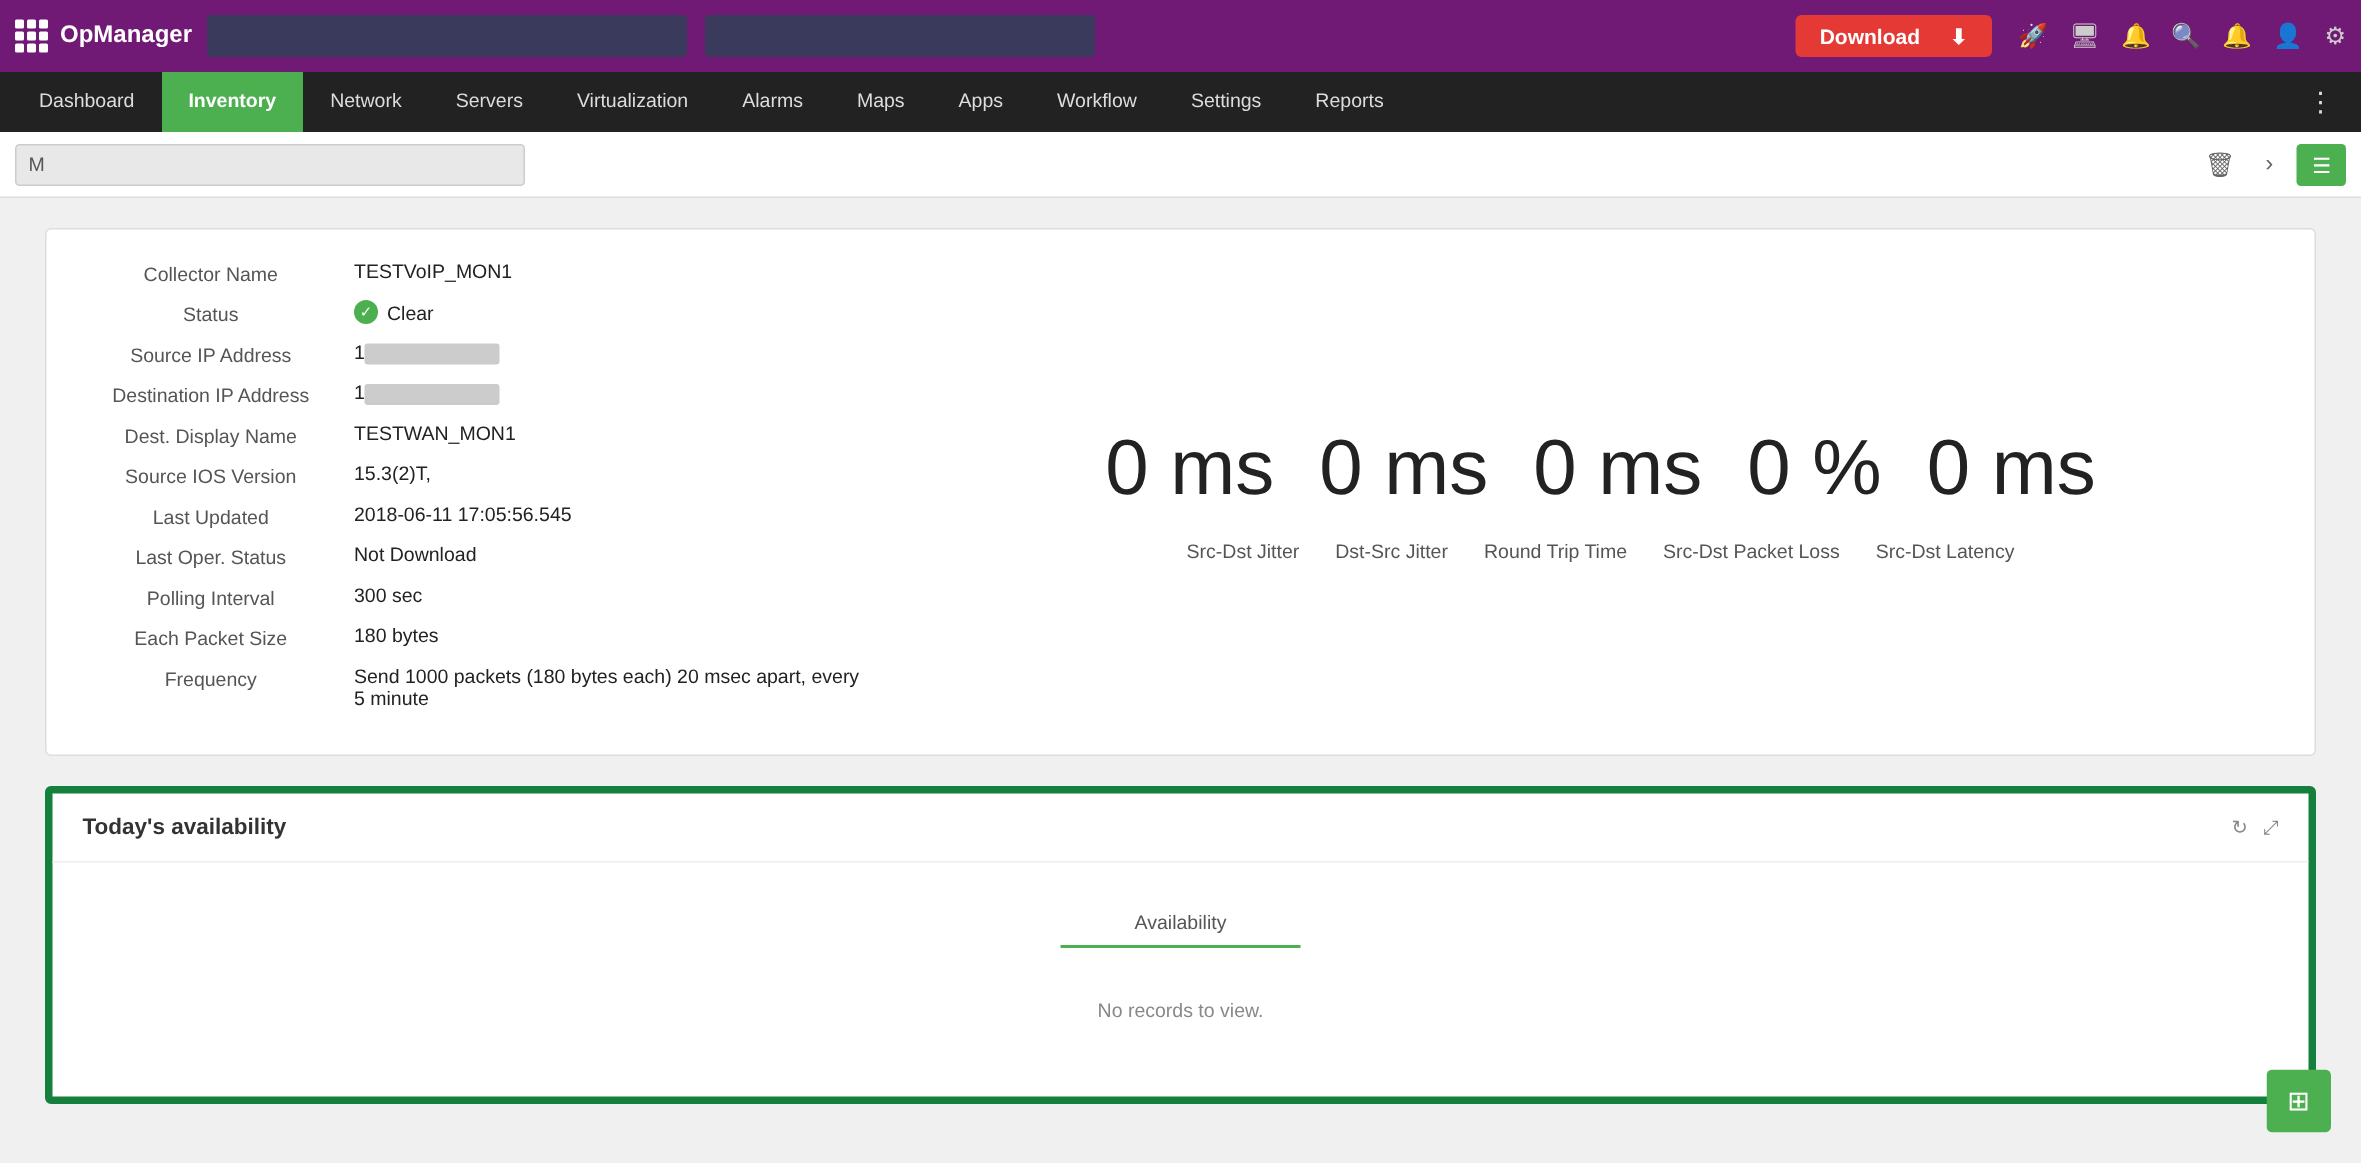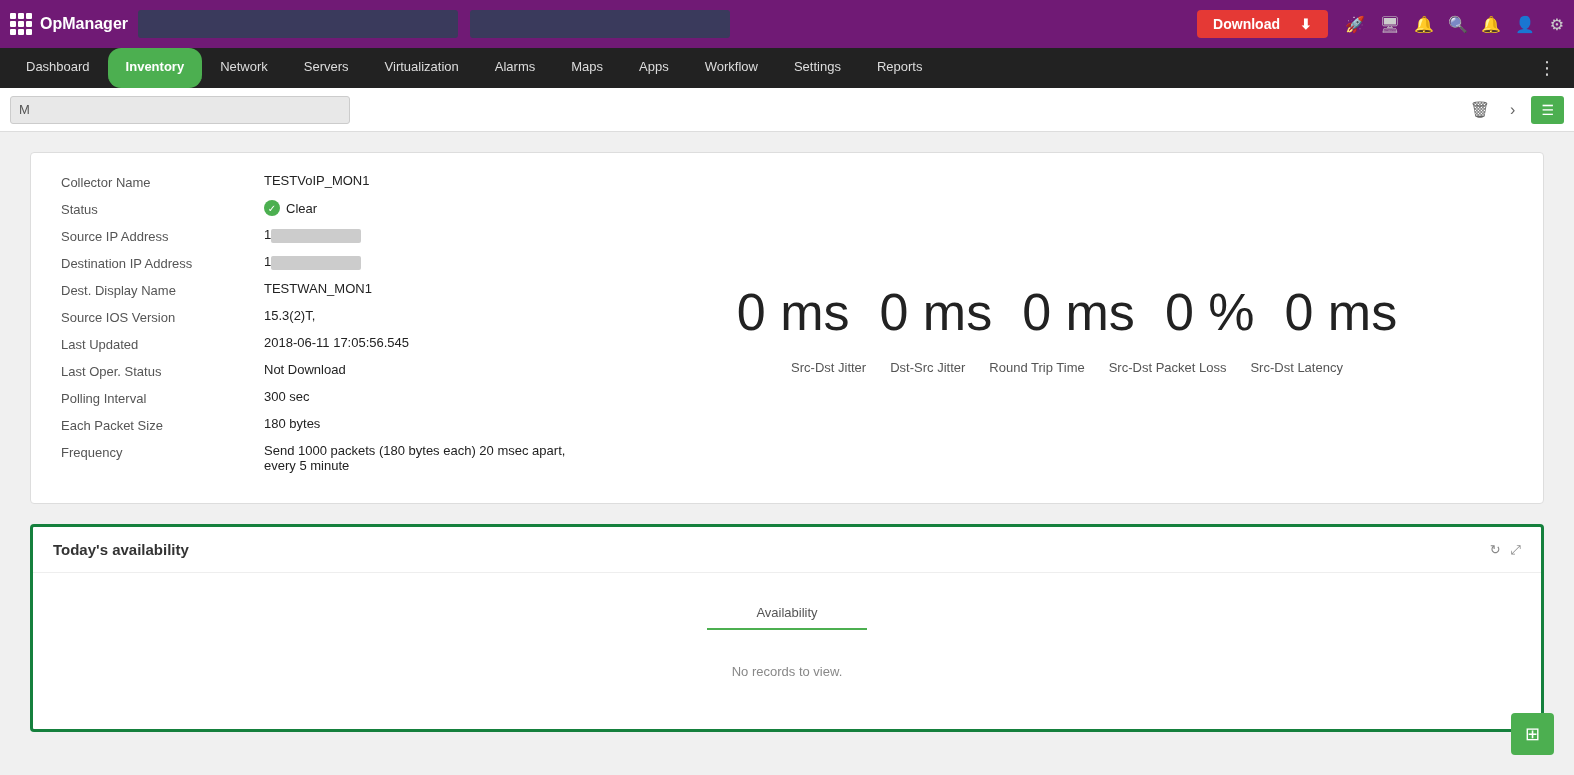--- a/index.html
+++ b/index.html
@@ -96,21 +96,20 @@
       cursor: pointer;
       white-space: nowrap;
       border-bottom: 3px solid transparent;
       height: 40px;
     }
     .nav-item.active {
       background: #4caf50;
       color: #fff;
       font-weight: bold;
       border-bottom: 3px solid #4caf50;
-      border-radius: 13px;
     }
     .nav-more {
       margin-left: auto;
       display: flex;
       align-items: center;
       color: #ddd;
       padding: 0 10px;
       cursor: pointer;
       font-size: 18px;
     }
@@ -176,31 +175,30 @@
     .details-left {
       flex: 0 0 520px;
     }
     .detail-row {
       display: flex;
       align-items: flex-start;
       margin-bottom: 10px;
     }
     .detail-label {
       flex: 0 0 175px;
-      text-align: left;
+      text-align: center;
       color: #555;
       font-size: 13px;
       padding-right: 16px;
       padding-top: 2px;
     }
     .detail-value {
       flex: 1;
       color: #222;
       font-size: 13px;
-      margin-left: 28px;
     }
     .status-clear {
       display: flex;
       align-items: center;
       gap: 6px;
     }
     .status-dot {
       width: 16px;
       height: 16px;
       border-radius: 50%;
@@ -252,21 +250,21 @@
     .metric-label {
       font-size: 13px;
       color: #555;
       text-align: center;
       white-space: nowrap;
     }
 
     
     .availability-card {
       background: #fff;
-      border: 3px solid #15803d;
+      border: 5px solid #15803d;
       border-radius: 4px;
       margin-bottom: 20px;
     }
     .availability-header {
       display: flex;
       align-items: center;
       padding: 14px 20px;
       border-bottom: 1px solid #eee;
     }
     .availability-title {

